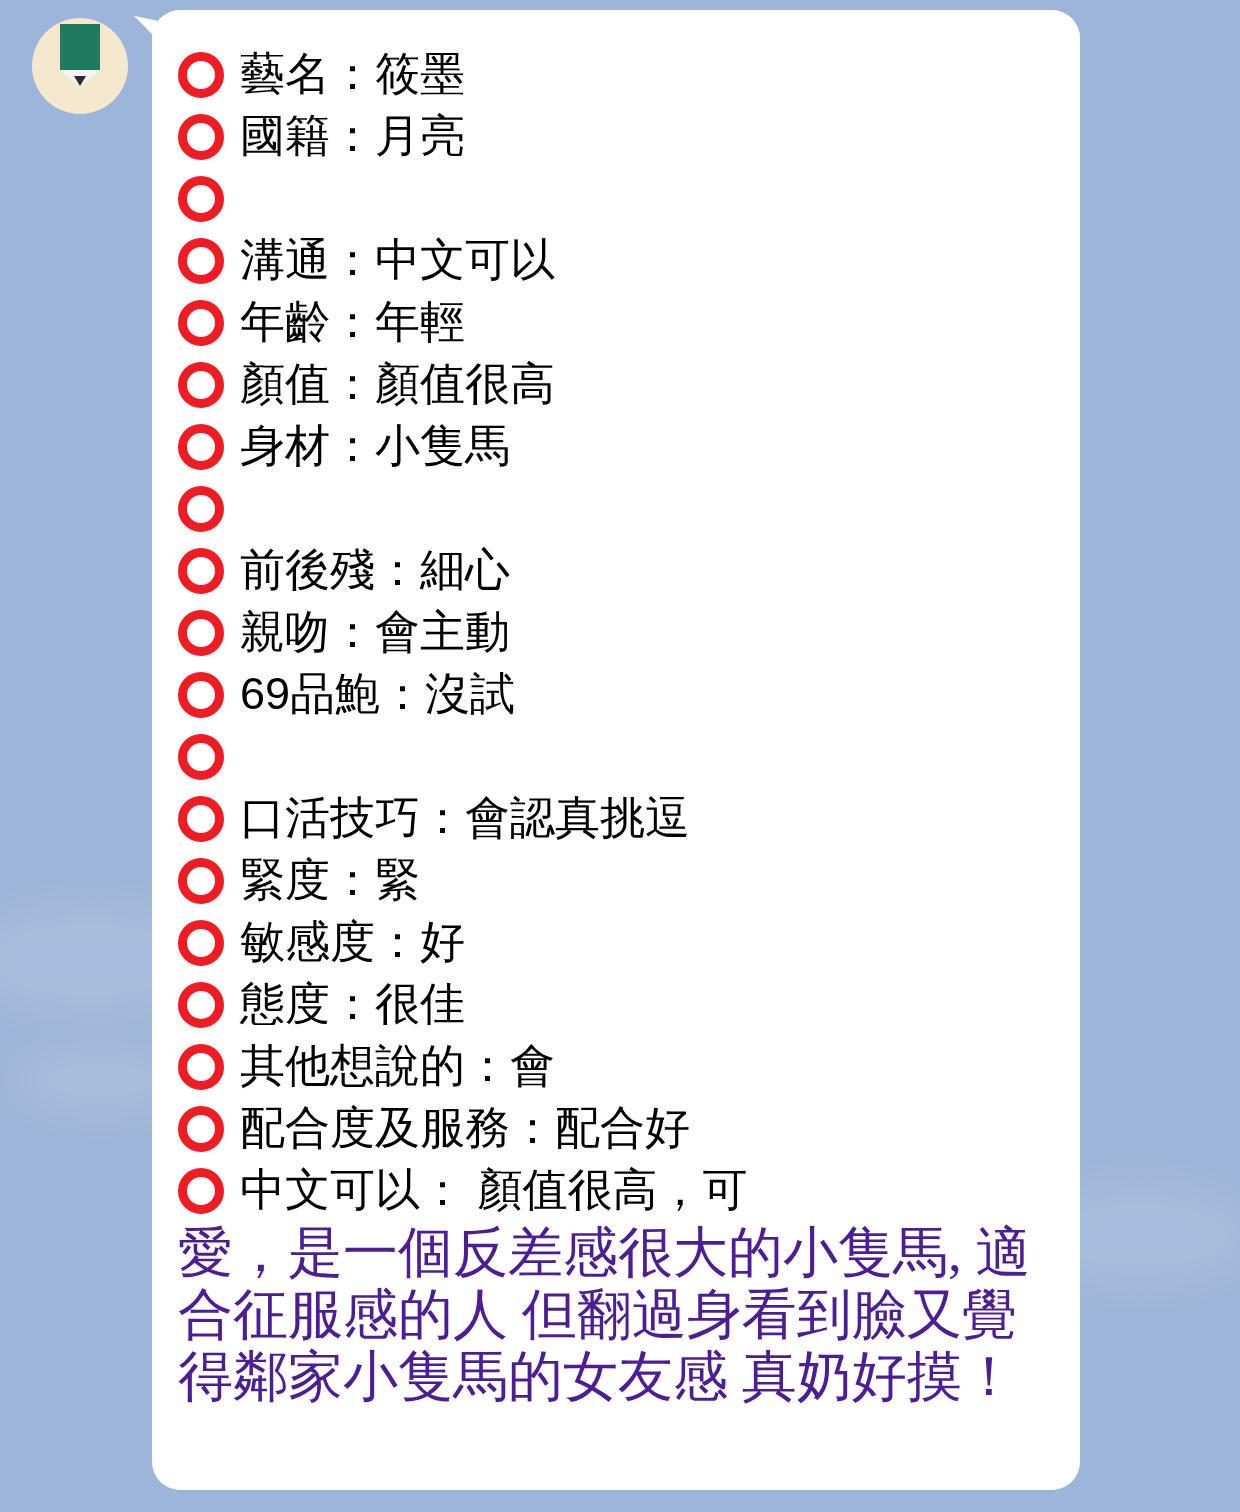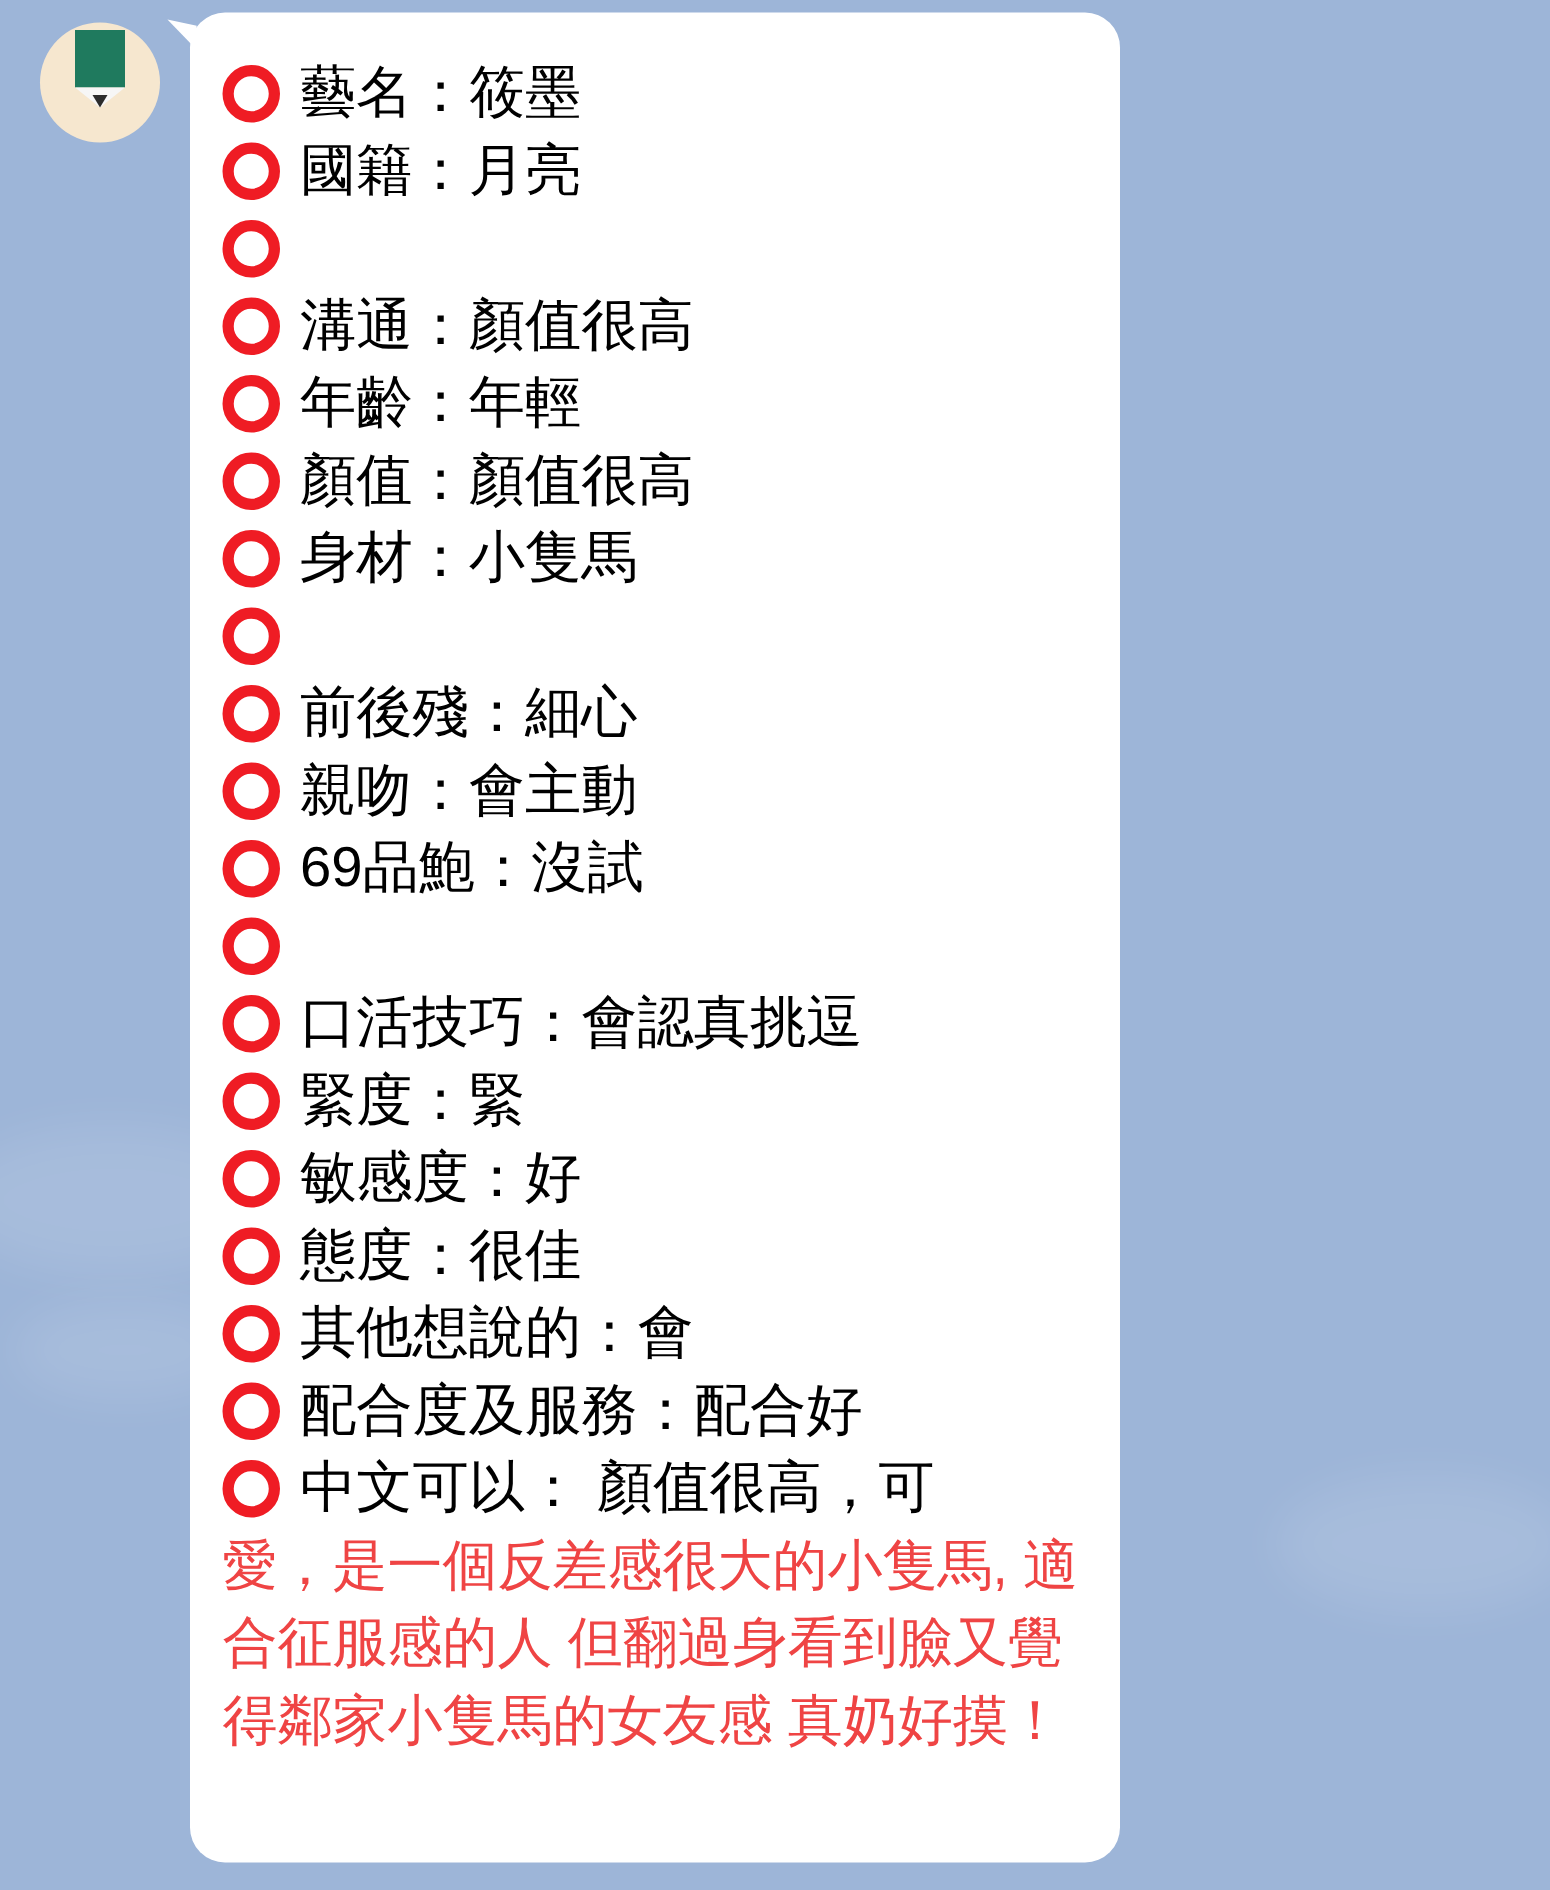--- a/index.html
+++ b/index.html
@@ -67,21 +67,21 @@
     border-left: 6px solid transparent;
     border-right: 6px solid transparent;
     border-top: 10px solid #2b2b2b;
   }
 
   
   .bubble {
     position: absolute;
     left: 152px;
     top: 10px;
-    width: 744px;
+    width: 928px;
     min-height: 1480px;
     background: #ffffff;
     border-radius: 28px;
     box-sizing: border-box;
     padding: 34px 14px 30px 26px;
   }
   .bubble-tail {
     position: absolute;
     left: 132px;
     top: 18px;
@@ -119,26 +119,27 @@
     color: #000000;
     font-family: "Liberation Sans", sans-serif;
     white-space: nowrap;
   }
 
   
   .info-row.wrap .row-text {
     white-space: normal;
   }
   .tail-paragraph {
-    font-size: 44px;
+    font-size: 55px;
     line-height: 62px;
-    color: #ef4444;
+    color: #4c1d95;
     margin: 0;
     padding: 0 0 0 0;
     word-break: break-word;
+    font-family: Liberation Serif, serif;
   }
 </style>
 </head>
 <body>
 
 <div class="bg-cloud c1"></div>
 <div class="bg-cloud c2"></div>
 <div class="bg-cloud c3"></div>
 
 <div class="avatar">
@@ -160,21 +161,21 @@
     </li>
     <li class="info-row">
       <span class="bullet"></span>
       <span class="row-text">國籍：月亮</span>
     </li>
     <li class="info-row">
       <span class="bullet"></span>
     </li>
     <li class="info-row">
       <span class="bullet"></span>
-      <span class="row-text">溝通：顏值很高</span>
+      <span class="row-text">溝通：中文可以</span>
     </li>
     <li class="info-row">
       <span class="bullet"></span>
       <span class="row-text">年齡：年輕</span>
     </li>
     <li class="info-row">
       <span class="bullet"></span>
       <span class="row-text">顏值：顏值很高</span>
     </li>
     <li class="info-row">

